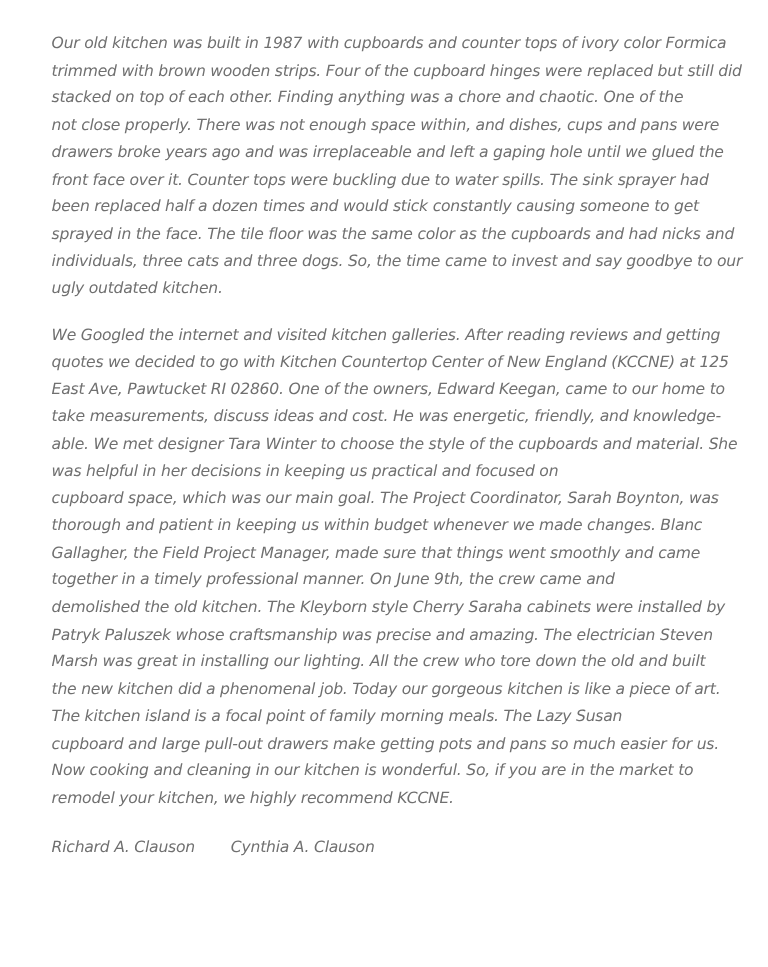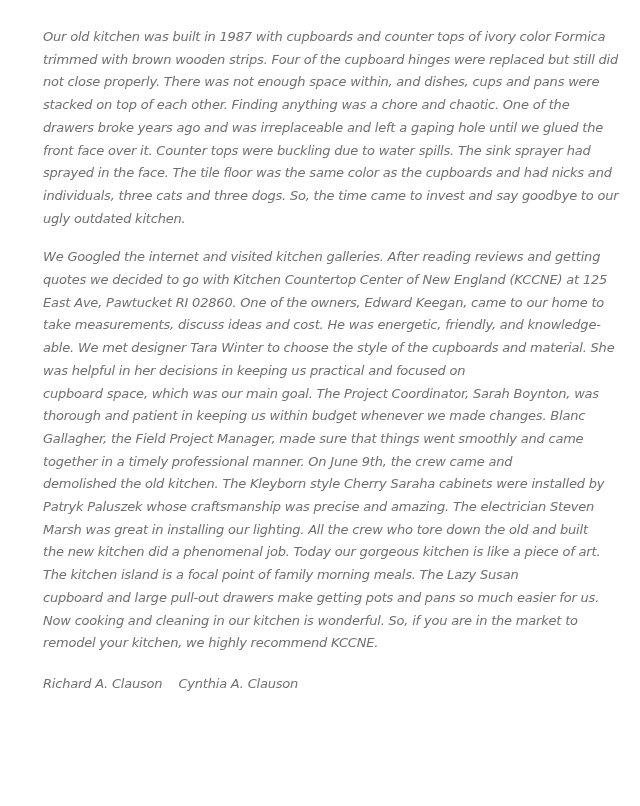--- a/index.html
+++ b/index.html
@@ -32,37 +32,38 @@
   }
   .paragraph + .paragraph {
     margin-top: 16px;
   }
   .line {
     white-space: pre;
   }
   .signature {
     margin-top: 18px;
     display: flex;
-    gap: 16px;
+    gap: 30px;
     white-space: pre;
   }
 </style>
 </head>
 <body>
 
 <div class="page" style="background: rgb(255, 255, 255);">
   <div class="letter" style="color: rgb(112, 112, 112);">
     <div id="paragraphs">
         <div class="paragraph">
           <div class="line">Our old kitchen was built in 1987 with cupboards and counter tops of ivory color Formica</div>
           <div class="line">trimmed with brown wooden strips. Four of the cupboard hinges were replaced but still did</div>
+          <div class="line">stacked on top of each other. Finding anything was a chore and chaotic. One of the</div>
           <div class="line">not close properly. There was not enough space within, and dishes, cups and pans were</div>
-          <div class="line">stacked on top of each other. Finding anything was a chore and chaotic. One of the</div>
           <div class="line">drawers broke years ago and was irreplaceable and left a gaping hole until we glued the</div>
           <div class="line">front face over it. Counter tops were buckling due to water spills. The sink sprayer had</div>
+          <div class="line">been replaced half a dozen times and would stick constantly causing someone to get</div>
           <div class="line">sprayed in the face. The tile floor was the same color as the cupboards and had nicks and</div>
           <div class="line">individuals, three cats and three dogs. So, the time came to invest and say goodbye to our</div>
           <div class="line">ugly outdated kitchen.</div>
         </div>
         <div class="paragraph">
           <div class="line">We Googled the internet and visited kitchen galleries. After reading reviews and getting</div>
           <div class="line">quotes we decided to go with Kitchen Countertop Center of New England (KCCNE) at 125</div>
           <div class="line">East Ave, Pawtucket RI 02860. One of the owners, Edward Keegan, came to our home to</div>
           <div class="line">take measurements, discuss ideas and cost. He was energetic, friendly, and knowledge-</div>
           <div class="line">able. We met designer Tara Winter to choose the style of the cupboards and material. She</div>

